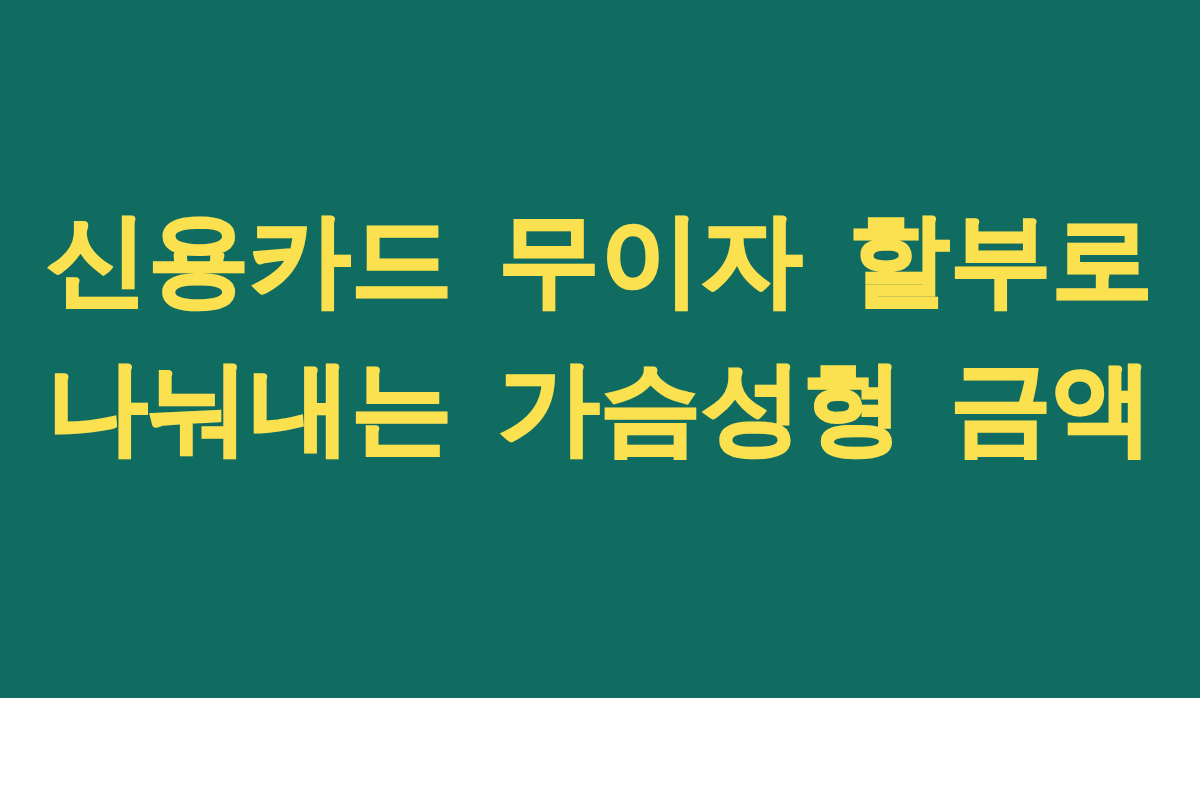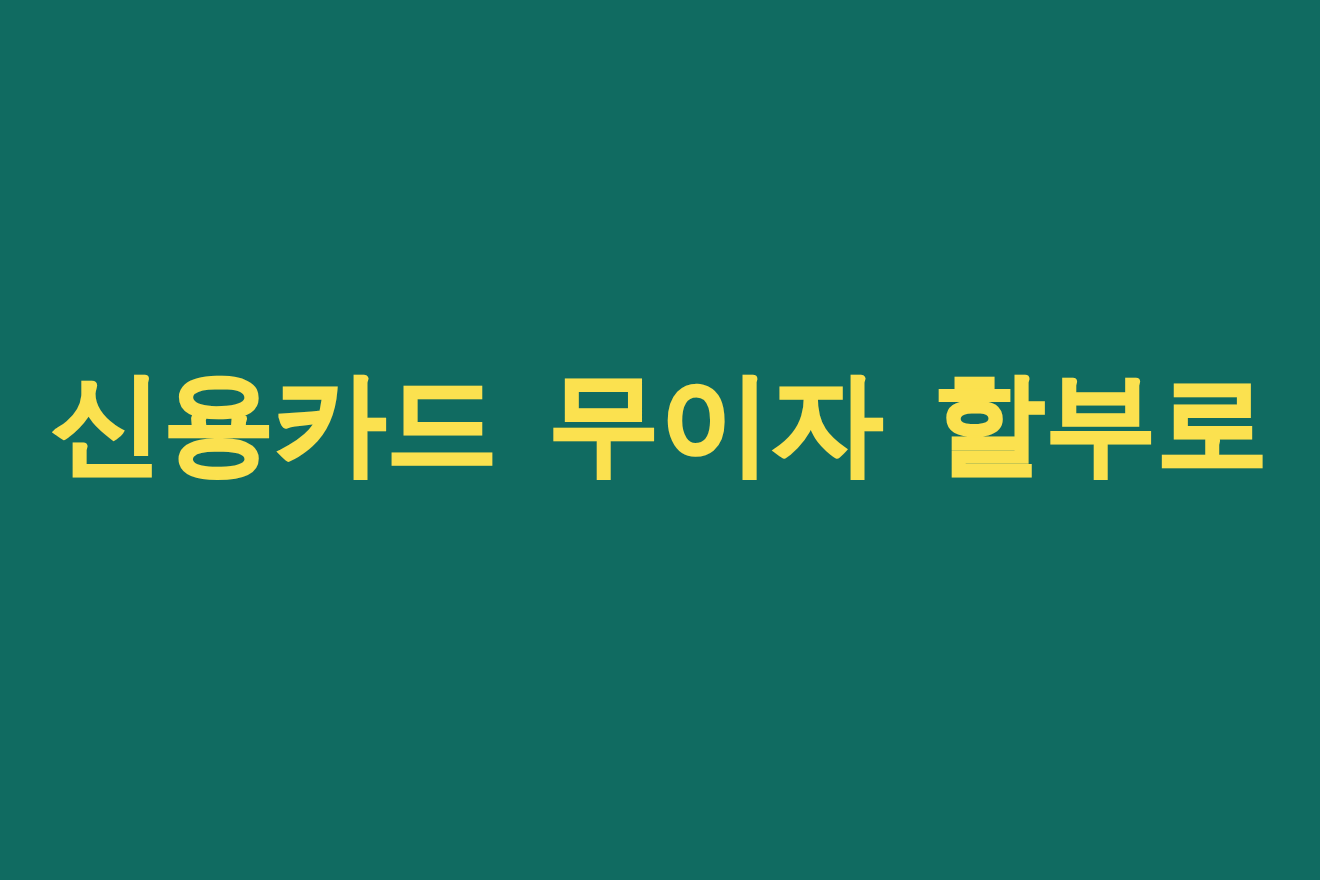--- a/index.html
+++ b/index.html
@@ -10,21 +10,21 @@
   body {
     width: 1200px;
     height: 800px;
     overflow: hidden;
     font-family: "DejaVu Sans", "Liberation Sans", sans-serif;
   }
 
   .banner {
     position: relative;
     width: 1200px;
-    height: 800px;
+    height: 698px;
     box-sizing: border-box;
     display: flex;
     flex-direction: column;
     align-items: center;
     justify-content: center;
     text-align: center;
     
   }
 
   .headline {
@@ -51,15 +51,16 @@
     -webkit-text-stroke: 2.5px currentColor;
   }
 </style>
 </head>
 <body>
 
 <div class="banner" style="background-color: rgb(16, 107, 97); color: rgb(251, 225, 79);">
 
   <h1 class="headline">
     <span class="headline-line">신용카드 무이자 할부로</span>
+    <span class="headline-line">나눠내는 가슴성형 금액</span>
   </h1>
 
 </div>
 
 </body></html>

